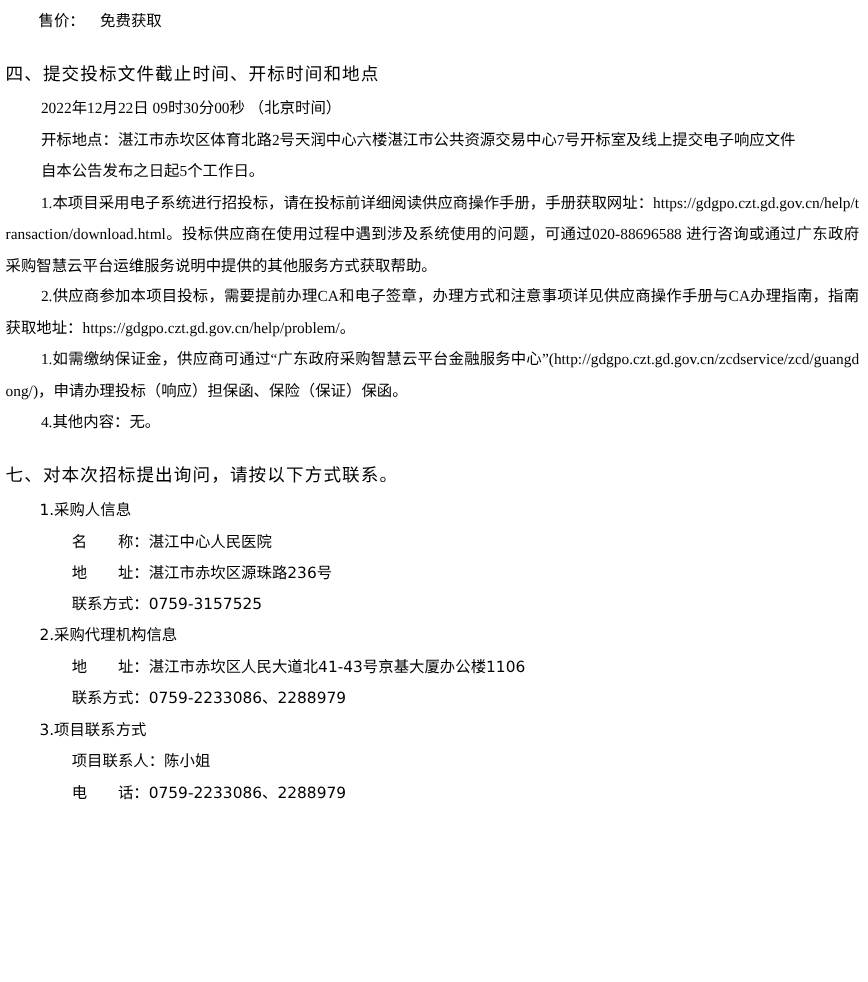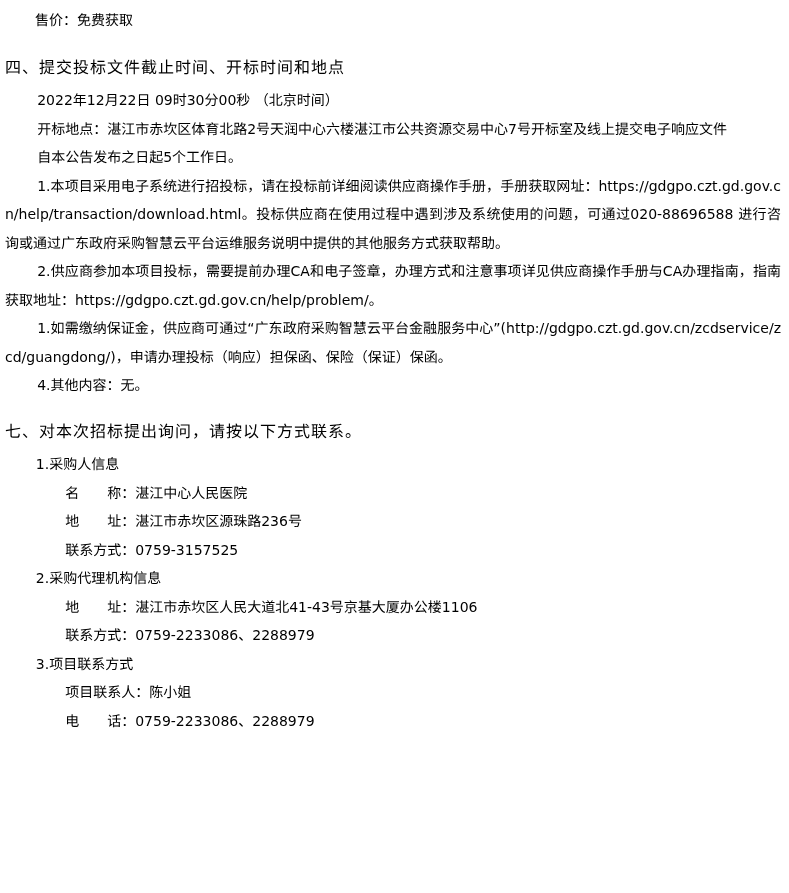--- a/index.html
+++ b/index.html
@@ -19,33 +19,35 @@
   }
   .doc p {
     margin: 0;
     font-size: 14px;
     line-height: 28.5px;
   }
   .price-line {
     padding-left: 30px;
   }
   .price-value {
+    margin-left: 14px;
     font-family: Liberation Mono, monospace;
   }
   h2.sec-heading {
     font-size: 16px;
     font-weight: normal;
     letter-spacing: 1px;
     line-height: 28.5px;
     margin: 18px 0 4px 0;
   }
   .para {
     text-indent: 2.3em;
     text-align: justify;
     word-break: break-all;
+    font-family: Liberation Serif, serif;
   }
   .contact-title {
     padding-left: 2.2em;
   }
   .contact-row {
     padding-left: 4.3em;
   }
 </style>
 </head>
 <body>

